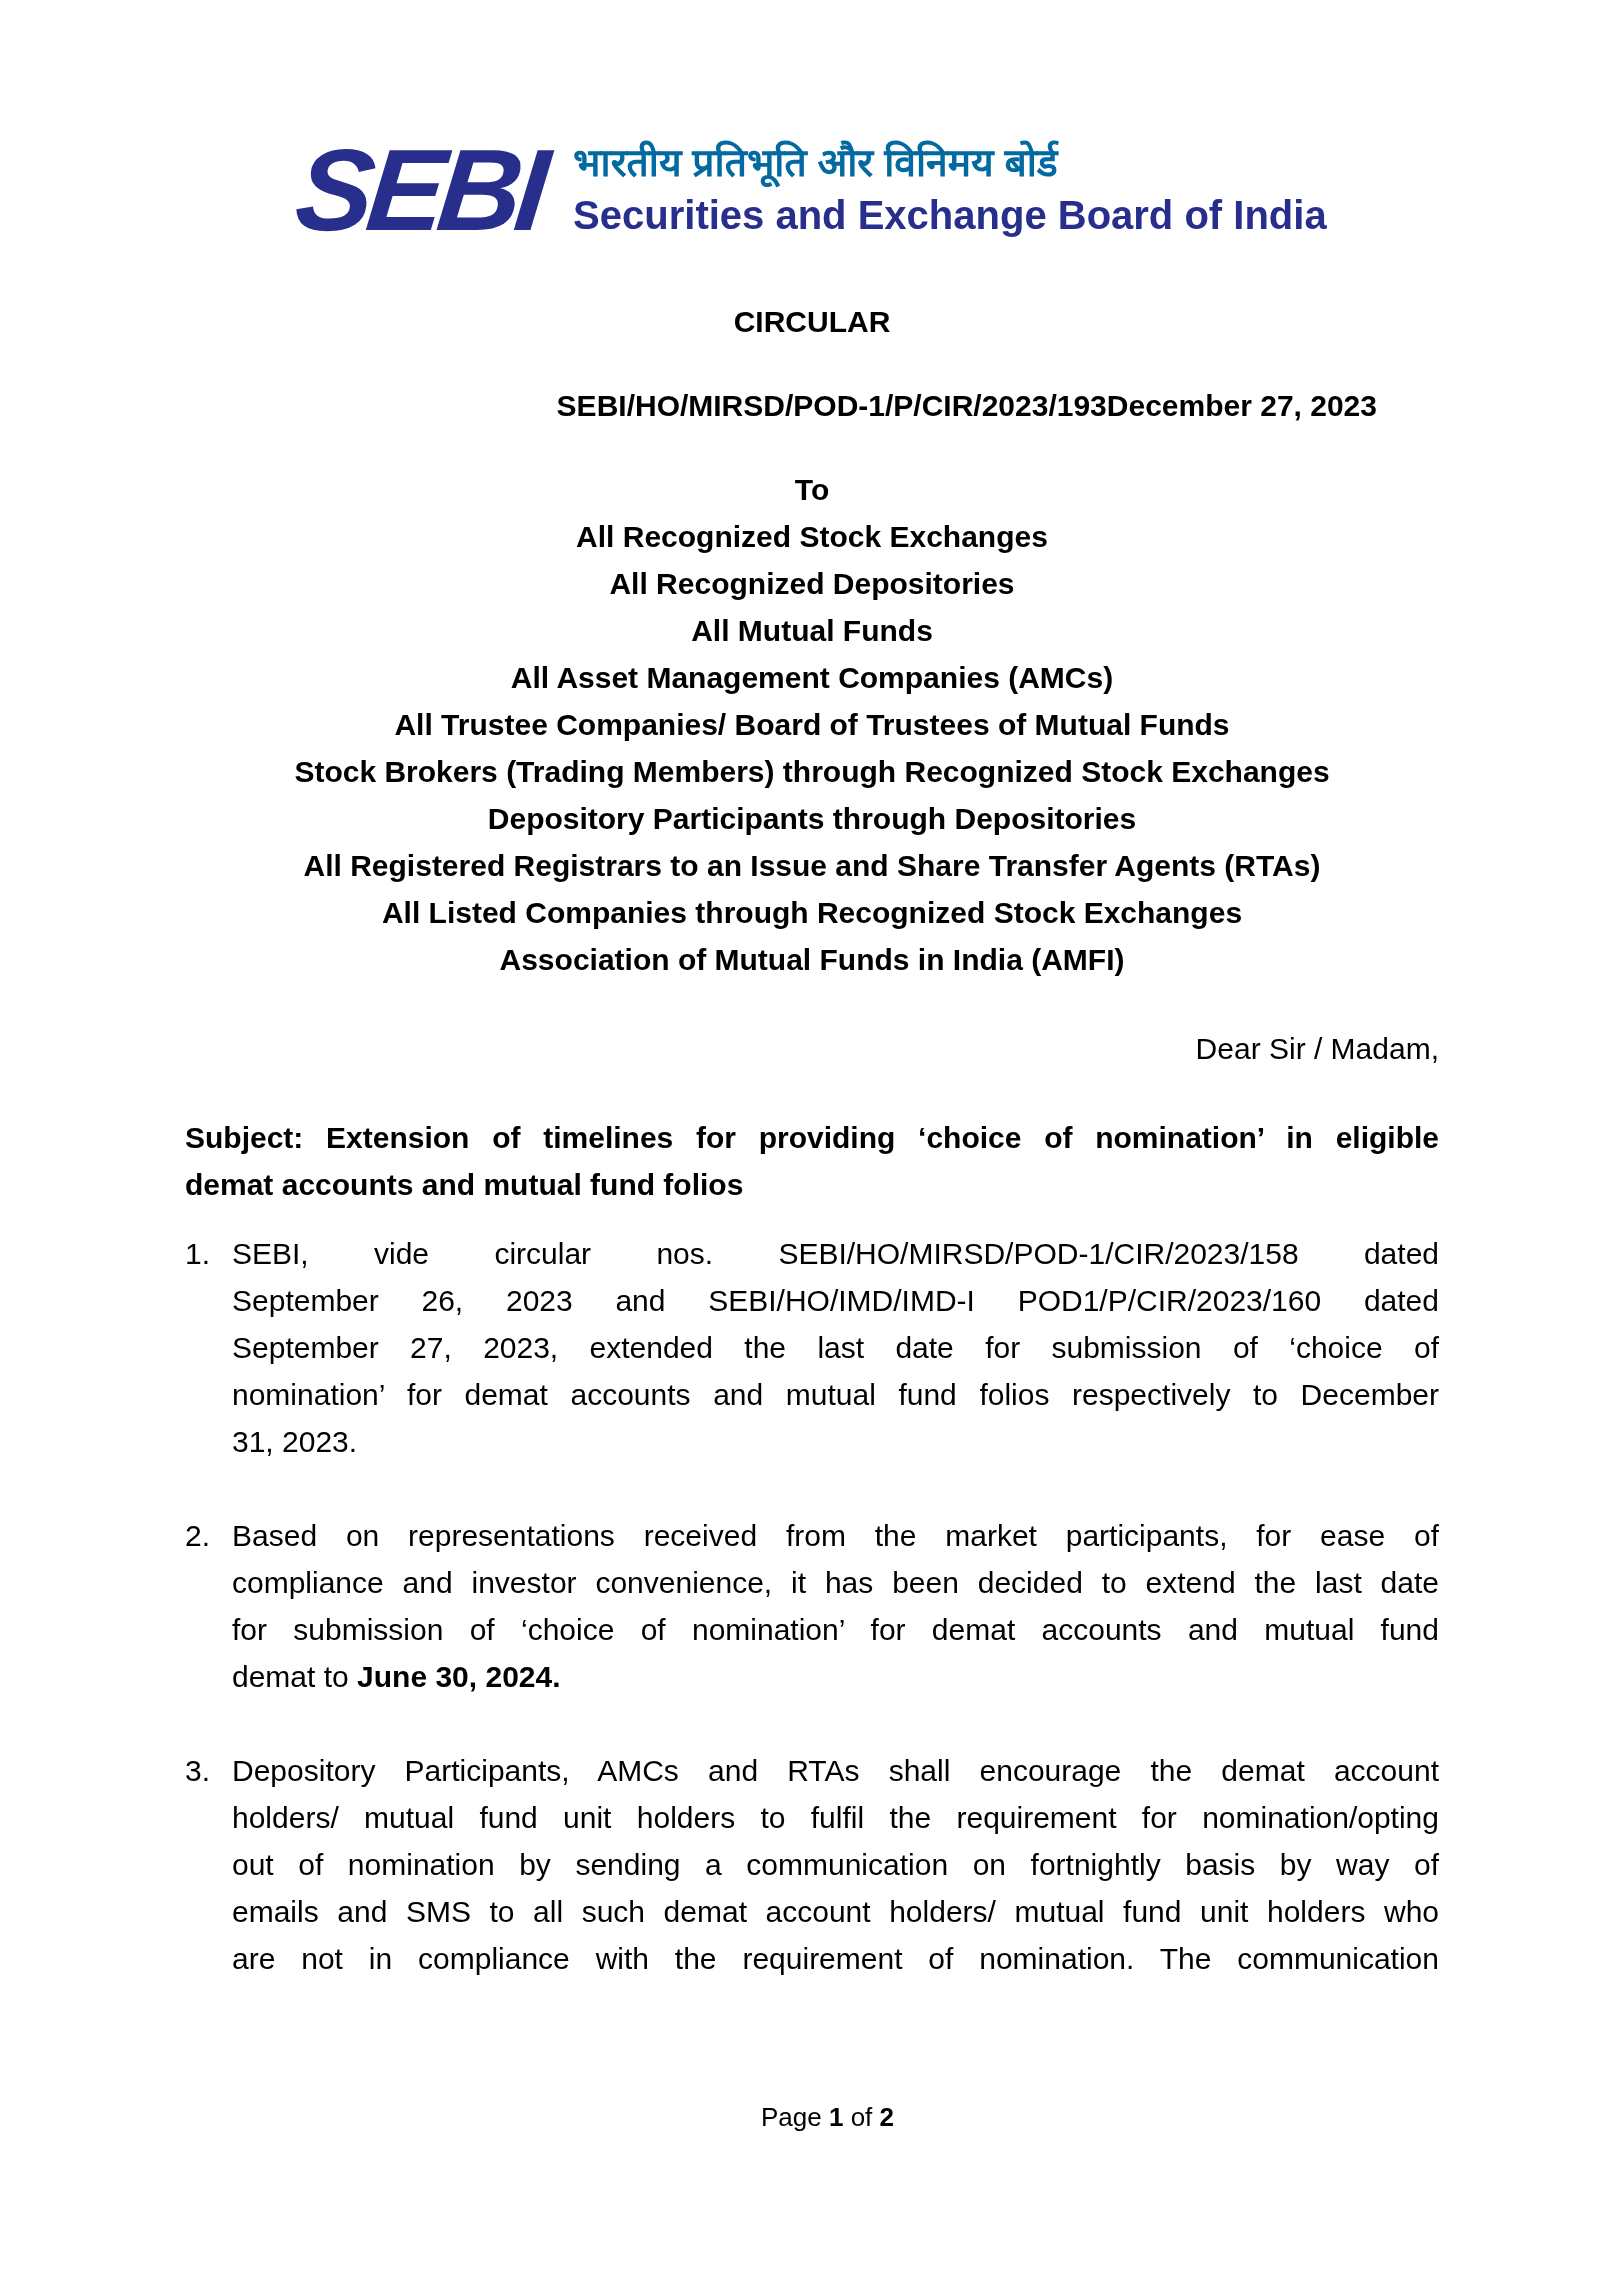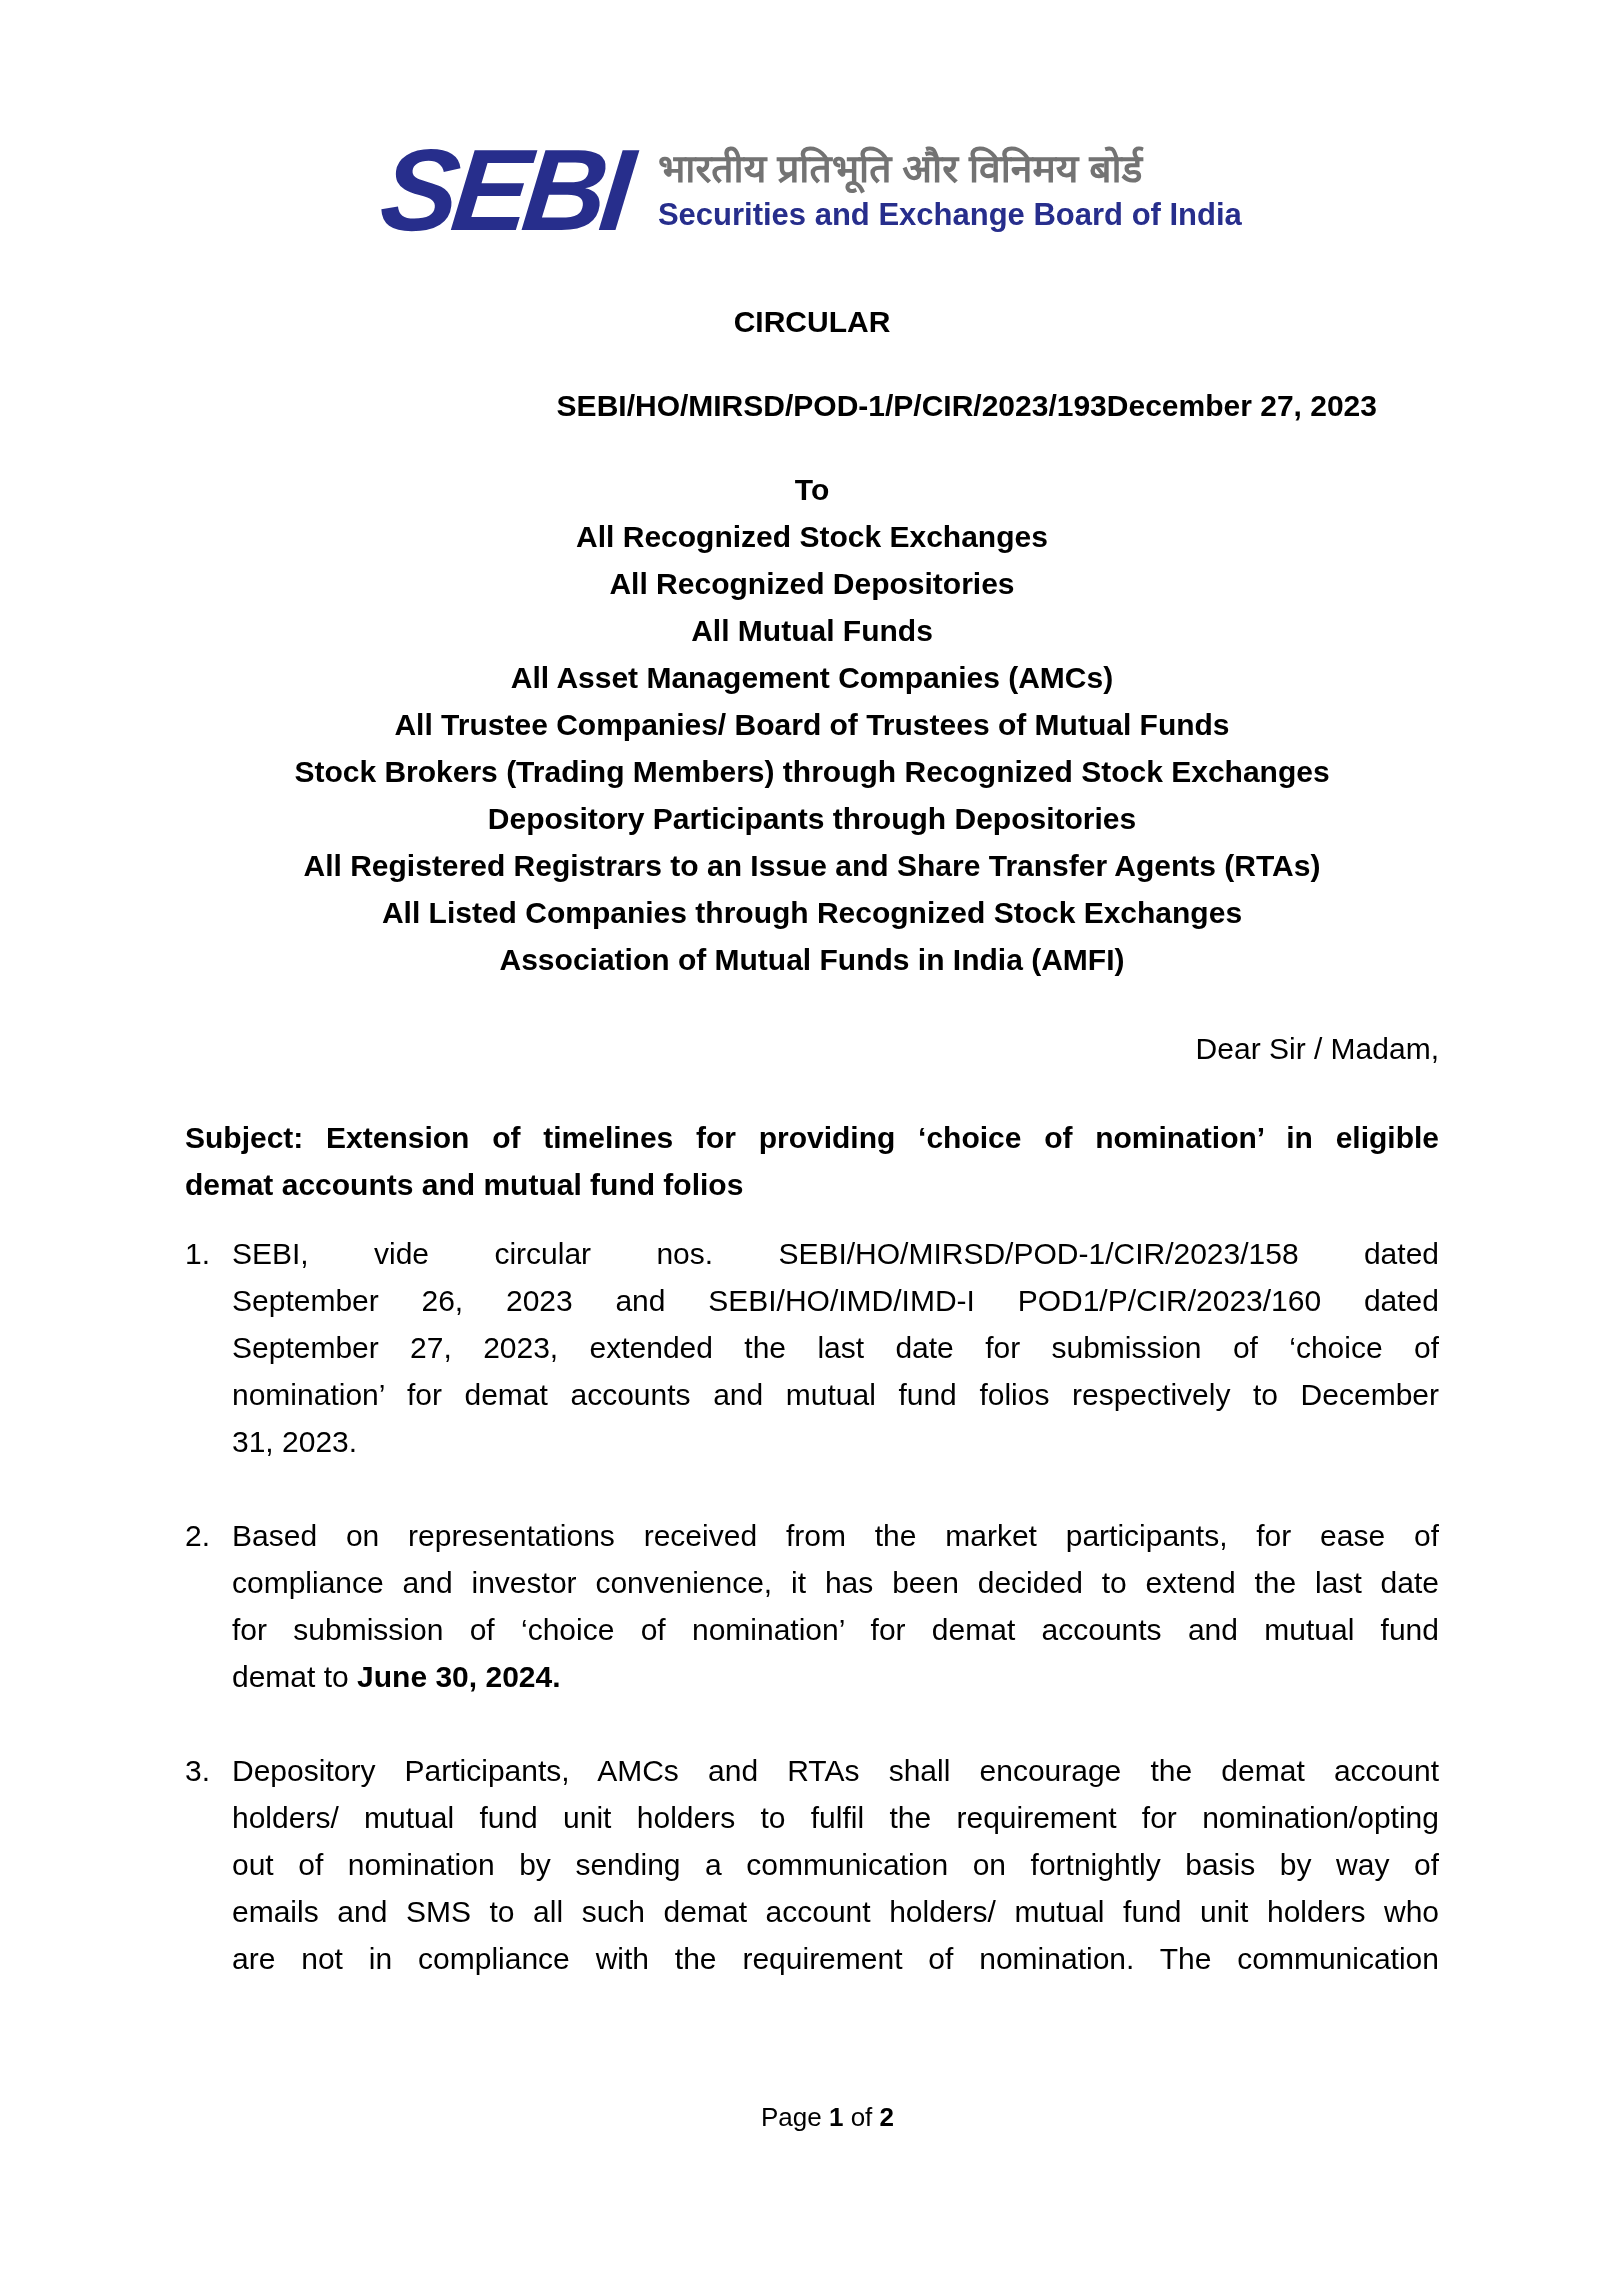--- a/index.html
+++ b/index.html
@@ -34,21 +34,21 @@
     line-height:1;
   }
   .logo-text{display:flex;flex-direction:column;justify-content:center;}
   .logo-hindi{
     font-weight:bold;
     font-size:39px;
     line-height:1.15;
   }
   .logo-english{
     font-weight:bold;
-    font-size:31px;
+    font-size:40px;
     line-height:1.15;
     margin-top:5.2px;
   }
   
   .doc-type{
     margin-top:43px;
     height:47px;
     line-height:47px;
     text-align:center;
     font-weight:bold;
@@ -128,21 +128,21 @@
 </style>
 </head>
 <body>
 
 <div class="page">
   <div class="content">
 
     <header class="logo-row">
       <span class="logo-mark" style="color: rgb(39, 46, 140);">SEBI</span>
       <span class="logo-text">
-        <span class="logo-hindi" style="color: #737373;">भारतीय प्रतिभूति और विनिमय बोर्ड</span>
+        <span class="logo-hindi" style="color: #0369a1;">भारतीय प्रतिभूति और विनिमय बोर्ड</span>
         <span class="logo-english" style="color: rgb(39, 46, 140);">Securities and Exchange Board of India</span>
       </span>
     </header>
 
     <div class="doc-type">CIRCULAR</div>
 
     <div class="ref-row">
       <span class="ref-no">SEBI/HO/MIRSD/POD-1/P/CIR/2023/193</span>
       <span class="ref-date">December 27, 2023</span>
     </div>

